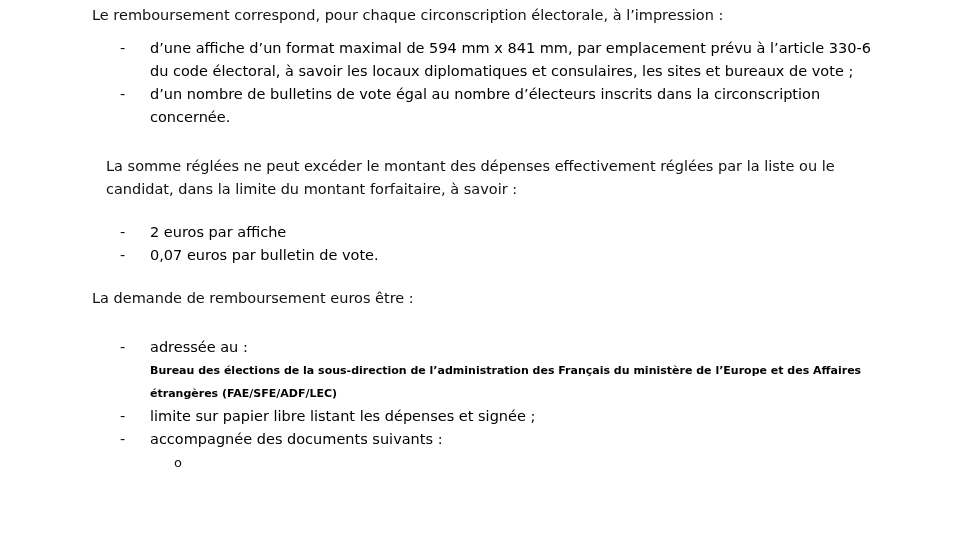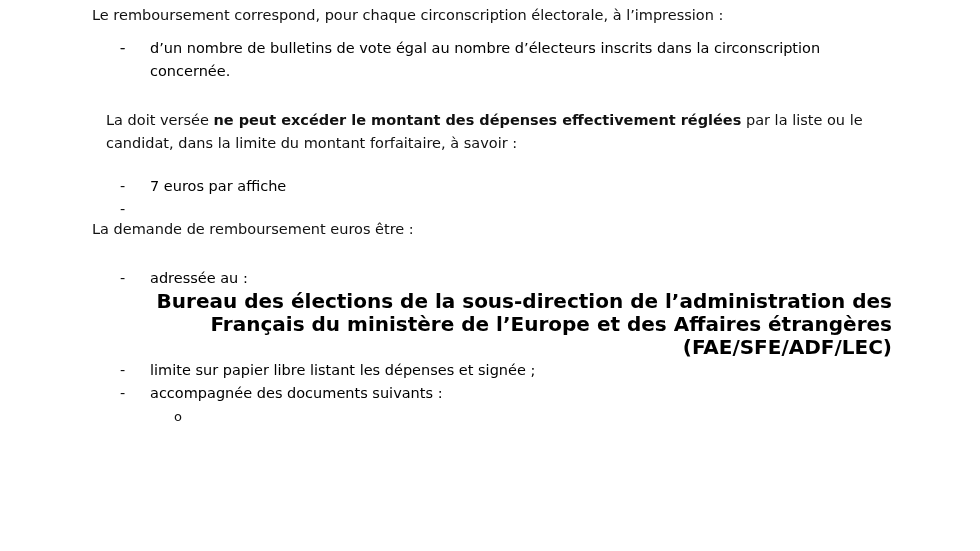--- a/index.html
+++ b/index.html
@@ -71,62 +71,63 @@
   ul.circle-list > li .circ {
     position: absolute;
     left: 82px;
     top: 0;
     font-size: 13px;
     color: #111;
   }
   .indent-para {
     padding-left: 14px;
   }
-  b, .bold { font-weight: bold; }
+  b, .bold { font-weight: normal; }
   .addr-line {
-    font-size: 20px;
+    font-size: 11px;
     line-height: 23px;
     font-weight: bold;
     padding-left: 58px;
-    text-align: right;
   }
 </style>
 </head>
 <body>
 
 <div class="page">
   <div class="content">
 
     <p class="para">Le remboursement correspond, pour chaque circonscription électorale, à l’impression :</p>
 
     <div class="spacer-sm"></div>
 
     <ul class="dash-list">
       <li>
         <span class="dash">-</span>
+        <span>d’une affiche d’un format maximal de 594 mm x 841 mm, par emplacement prévu à l’article 330-6 du code électoral, à savoir les locaux diplomatiques et consulaires, les sites et bureaux de vote ;</span>
       </li>
       <li>
         <span class="dash">-</span>
         <span>d’un nombre de bulletins de vote égal au nombre d’électeurs inscrits dans la circonscription concernée.</span>
       </li>
     </ul>
 
     <div class="spacer-lg"></div>
 
-    <p class="para indent-para"><span>La doit versée </span><b>ne peut excéder le montant des dépenses effectivement réglées</b><span> par la liste ou le candidat, dans la limite du montant forfaitaire, à savoir :</span></p>
+    <p class="para indent-para"><span>La somme réglées </span><b>ne peut excéder le montant des dépenses effectivement réglées</b><span> par la liste ou le candidat, dans la limite du montant forfaitaire, à savoir :</span></p>
 
     <div class="spacer-md"></div>
 
     <ul class="dash-list">
       <li>
         <span class="dash">-</span>
-        <span>7 euros par affiche</span>
+        <span>2 euros par affiche</span>
       </li>
       <li>
         <span class="dash">-</span>
+        <span>0,07 euros par bulletin de vote.</span>
       </li>
     </ul>
 
     <div class="spacer-md"></div>
 
     <p class="para">La demande de remboursement euros être :</p>
 
     <div class="spacer-lg"></div>
 
     <ul class="dash-list">

